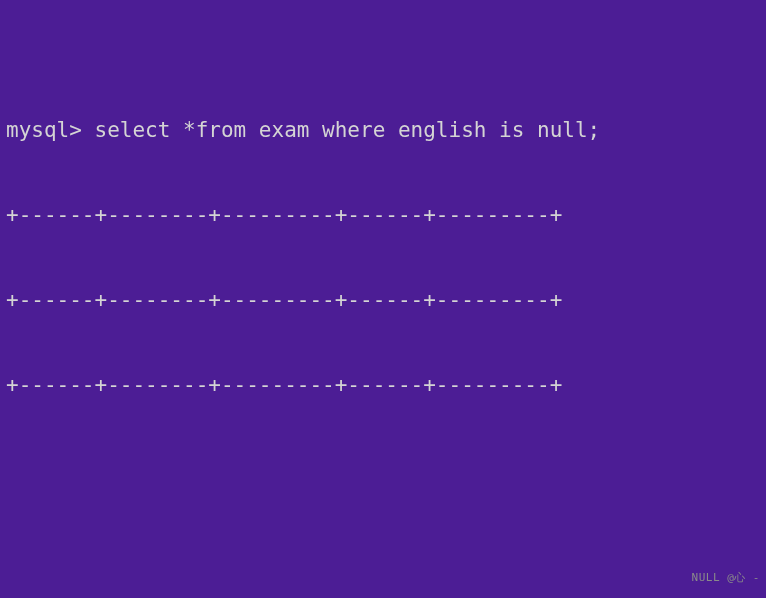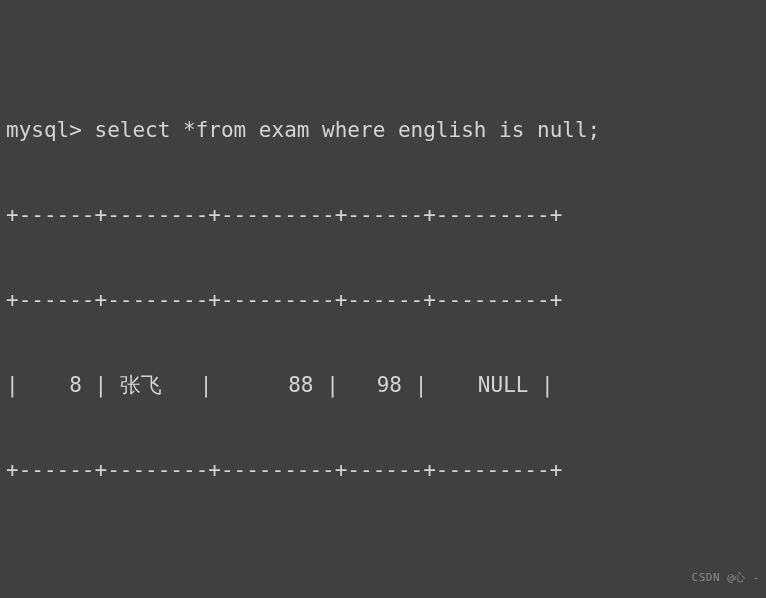--- a/index.html
+++ b/index.html
@@ -9,21 +9,21 @@
   body {
     width: 766px;
     height: 598px;
     background: #0d0d0d;
     overflow: hidden;
   }
   #terminal {
     position: relative;
     width: 766px;
     height: 598px;
-    background: #404040;
+    background: #4c1d95;
     color: #d4d4d4;
     font-family: "DejaVu Sans Mono", "Liberation Mono", monospace;
     font-size: 21px;
     line-height: 28.4px;
     padding: 2px 0 0 6px;
     box-sizing: border-box;
     white-space: pre;
     letter-spacing: 0px;
   }
   .line {
@@ -44,35 +44,34 @@
 </style>
 </head>
 <body>
 
 <div id="terminal">
 
   
   <div class="line">mysql&gt; select *from exam where english is null;</div>
   <div class="line">+------+--------+---------+------+---------+</div>
   <div class="line">+------+--------+---------+------+---------+</div>
-  <div class="line">|    8 | 张飞   |      88 |   98 |    NULL |</div>
   <div class="line">+------+--------+---------+------+---------+</div>
   
 
   
 
   
   
   
   
   
   
   
   
   
   
   
   
   
   
 
-  <div id="watermark">CSDN @心 -</div>
+  <div id="watermark">NULL @心 -</div>
 </div>
 
 </body></html>

